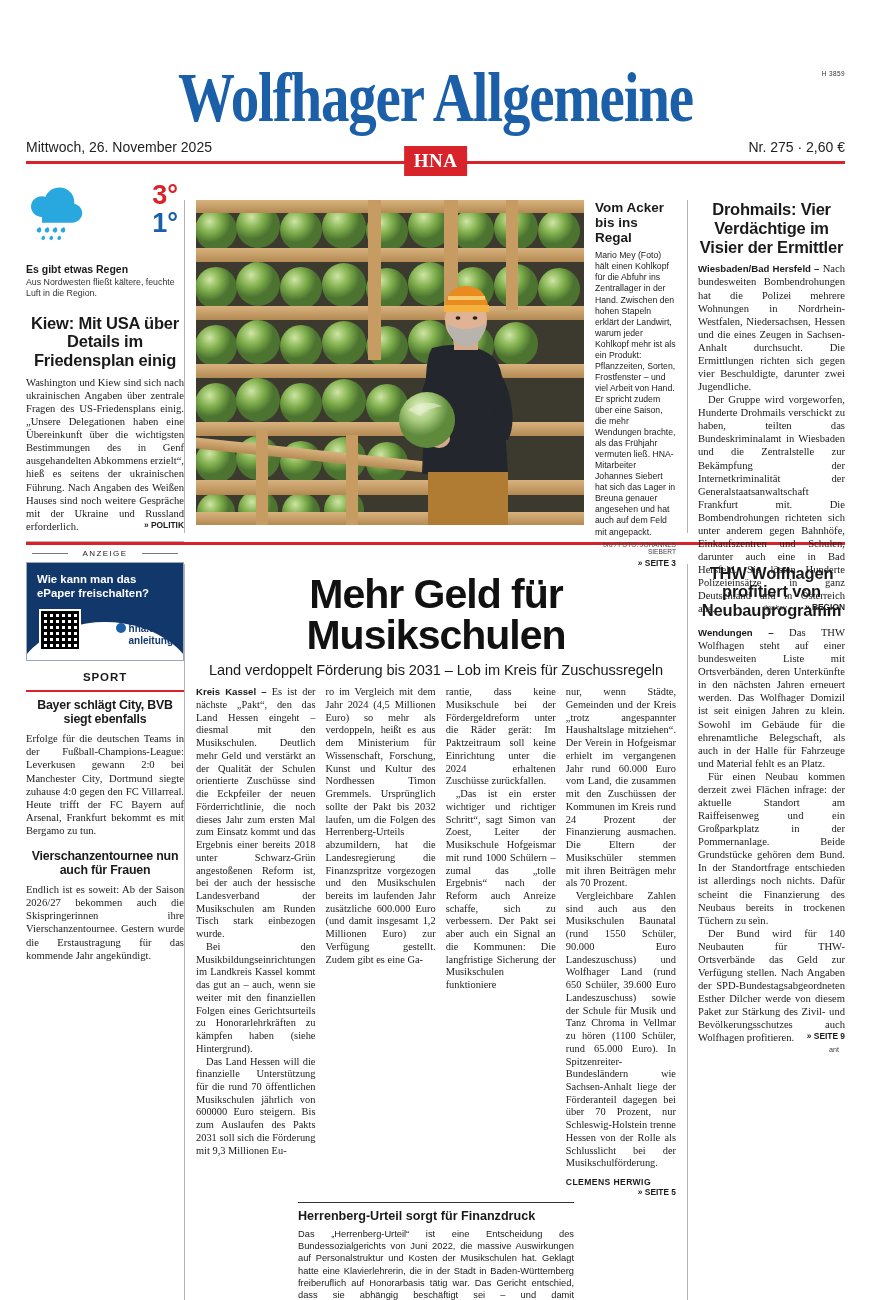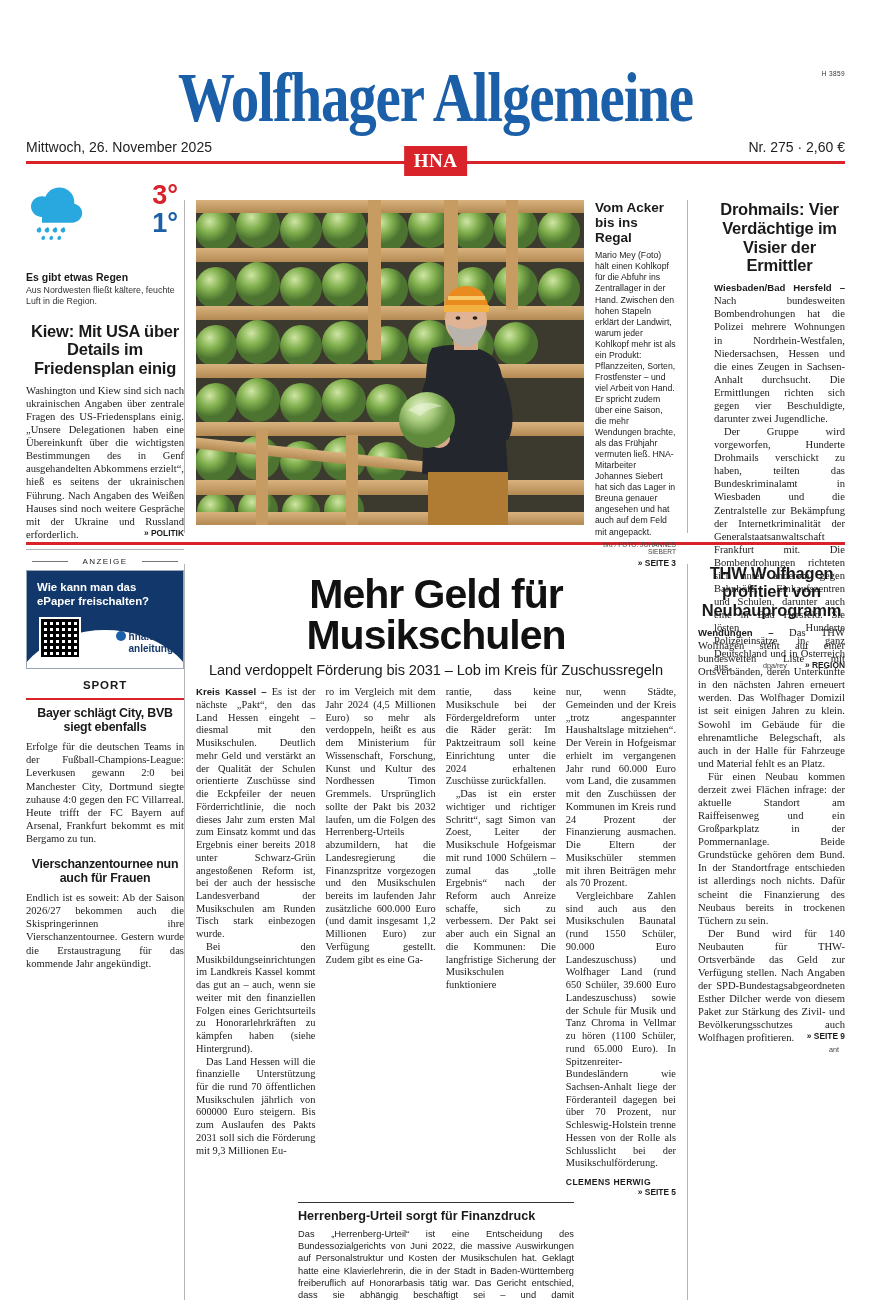--- a/index.html
+++ b/index.html
@@ -47,21 +47,21 @@
   .col-right{ width: 158px; flex: 0 0 158px; }
 
   .vrule { border-left: 0.8px solid #b4b4b4; margin-top: 19px; }
 
   
   .weather { display: flex; align-items: flex-start; height: 74px; }
   .wicon { width: 72px; flex: 0 0 72px; padding-top: 6px; }
   .wtemps { flex: 1; text-align: right; padding-right: 6px; }
   .t-high { font-family: "Liberation Sans", sans-serif; font-size: 27px; font-weight: bold; color: #d8232a; line-height: 1.05; }
   .t-low  { font-family: "Liberation Sans", sans-serif; font-size: 27px; font-weight: bold; color: #1a5fa8; line-height: 1.05; }
-  .w-head { font-family: "Liberation Sans", sans-serif; font-weight: bold; font-size: 10.5px; margin-top: 16px; }
+  .w-head { font-family: "Liberation Sans", sans-serif; font-weight: bold; font-size: 10.5px; margin-top: 8px; }
   .w-text { font-family: "Liberation Sans", sans-serif; font-size: 8.8px; line-height: 1.28; color: #333; margin-top: 2px; }
 
   
   h2.teaser {
     font-family: "Liberation Sans", sans-serif; font-weight: bold;
     font-size: 16.5px; line-height: 1.14; text-align: center; margin: 14px 0 6px;
     letter-spacing: -.2px;
   }
   .body-text {
     font-size: 10.6px; line-height: 1.235; text-align: justify;
@@ -344,21 +344,21 @@
 
         <div class="cap-col">
           <div class="cap-head">Vom Acker bis ins Regal</div>
           <div class="cap-text">Mario Mey (Foto) hält einen Kohlkopf für die Abfuhr ins Zentrallager in der Hand. Zwischen den hohen Stapeln erklärt der Landwirt, warum jeder Kohlkopf mehr ist als ein Produkt: Pflanzzeiten, Sorten, Frostfenster – und viel Arbeit von Hand. Er spricht zudem über eine Saison, die mehr Wendungen brachte, als das Frühjahr vermuten ließ. HNA-Mitarbeiter Johannes Siebert hat sich das Lager in Breuna genauer angesehen und hat auch auf dem Feld mit angepackt.</div>
           <div class="cap-credit">bru / FOTO: JOHANNES SIEBERT</div>
           <div class="cap-ref">» SEITE 3</div>
         </div>
       </div>
     </div>
 
-    <div class="col-right vrule" style="padding-left:26px">
+    <div class="col-right vrule" style="padding-left:10px">
       <h2 class="teaser" style="margin-top:0">Drohmails: Vier Verdächtige im Visier der Ermittler</h2>
       <div class="body-text">
         <span class="lead">Wiesbaden/Bad Hersfeld –</span>
         <span>Nach bundesweiten Bombendrohungen hat die Polizei mehrere Wohnungen in Nordrhein-Westfalen, Niedersachsen, Hessen und die eines Zeugen in Sachsen-Anhalt durchsucht. Die Ermittlungen richten sich gegen vier Beschuldigte, darunter zwei Jugendliche.</span>
       </div>
       <div class="body-text clearfix" style="text-indent:10px">
         <span>Der Gruppe wird vorgeworfen, Hunderte Drohmails verschickt zu haben, teilten das Bundeskriminalamt in Wiesbaden und die Zentralstelle zur Bekämpfung der Internetkriminalität der Generalstaatsanwaltschaft Frankfurt mit. Die Bombendrohungen richteten sich unter anderem gegen Bahnhöfe, Einkaufszentren und Schulen, darunter auch eine in Bad Hersfeld. Sie lösten Hunderte Polizeieinsätze in ganz Deutschland und in Österreich aus.</span>
         <span class="ref">» REGION</span>
         <span class="credit" style="float:right;margin-right:8px;margin-top:2px">dpa/rey</span>
       </div>

